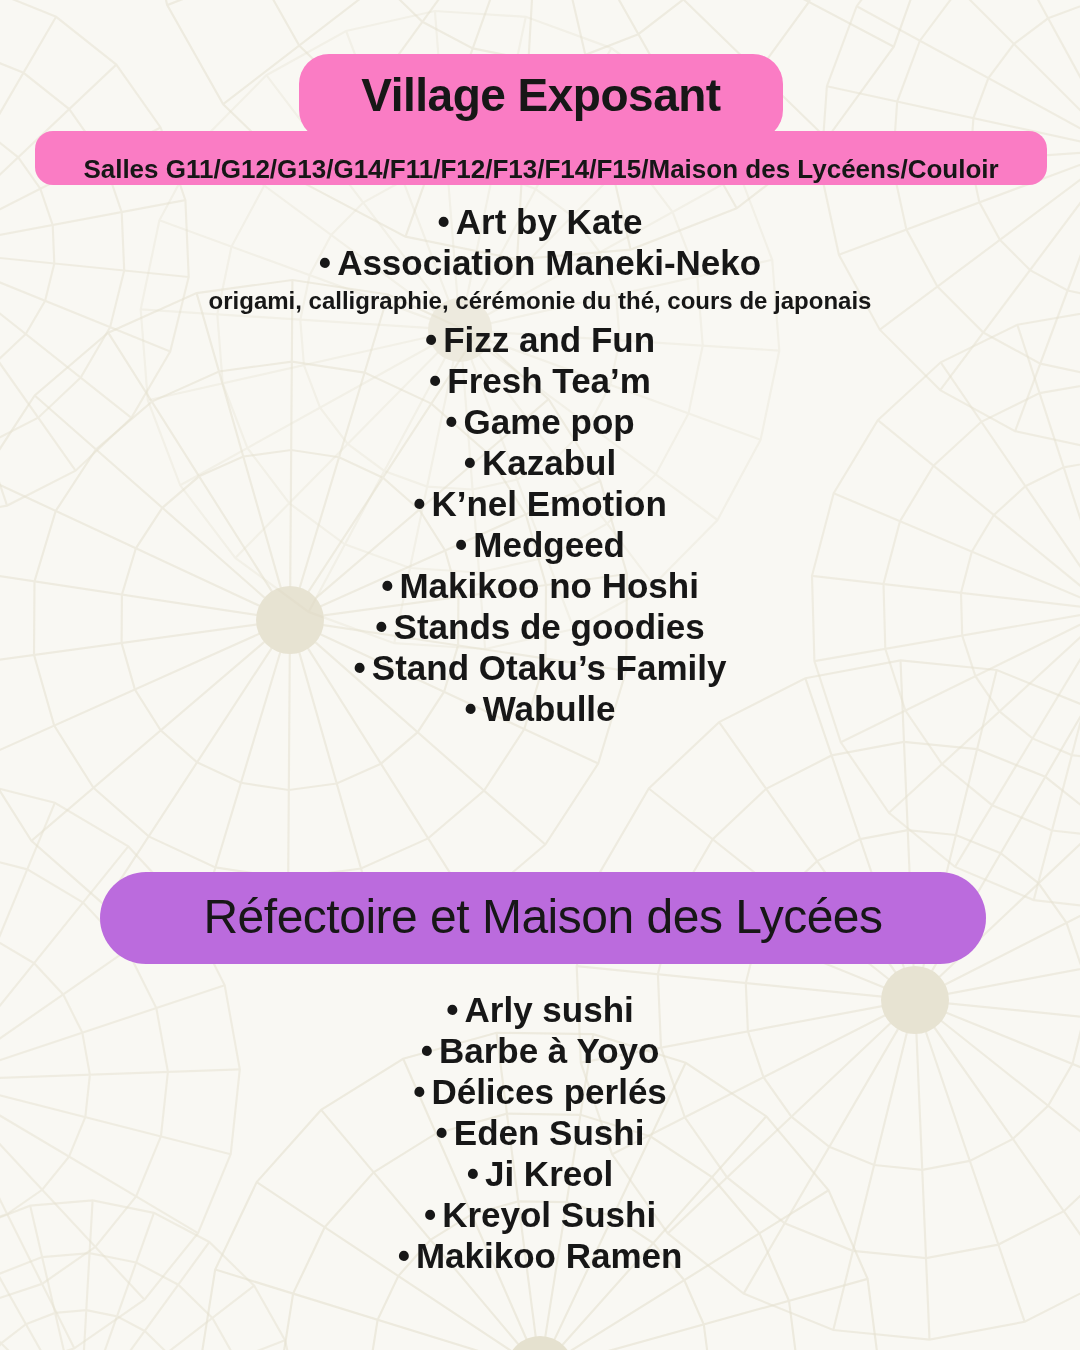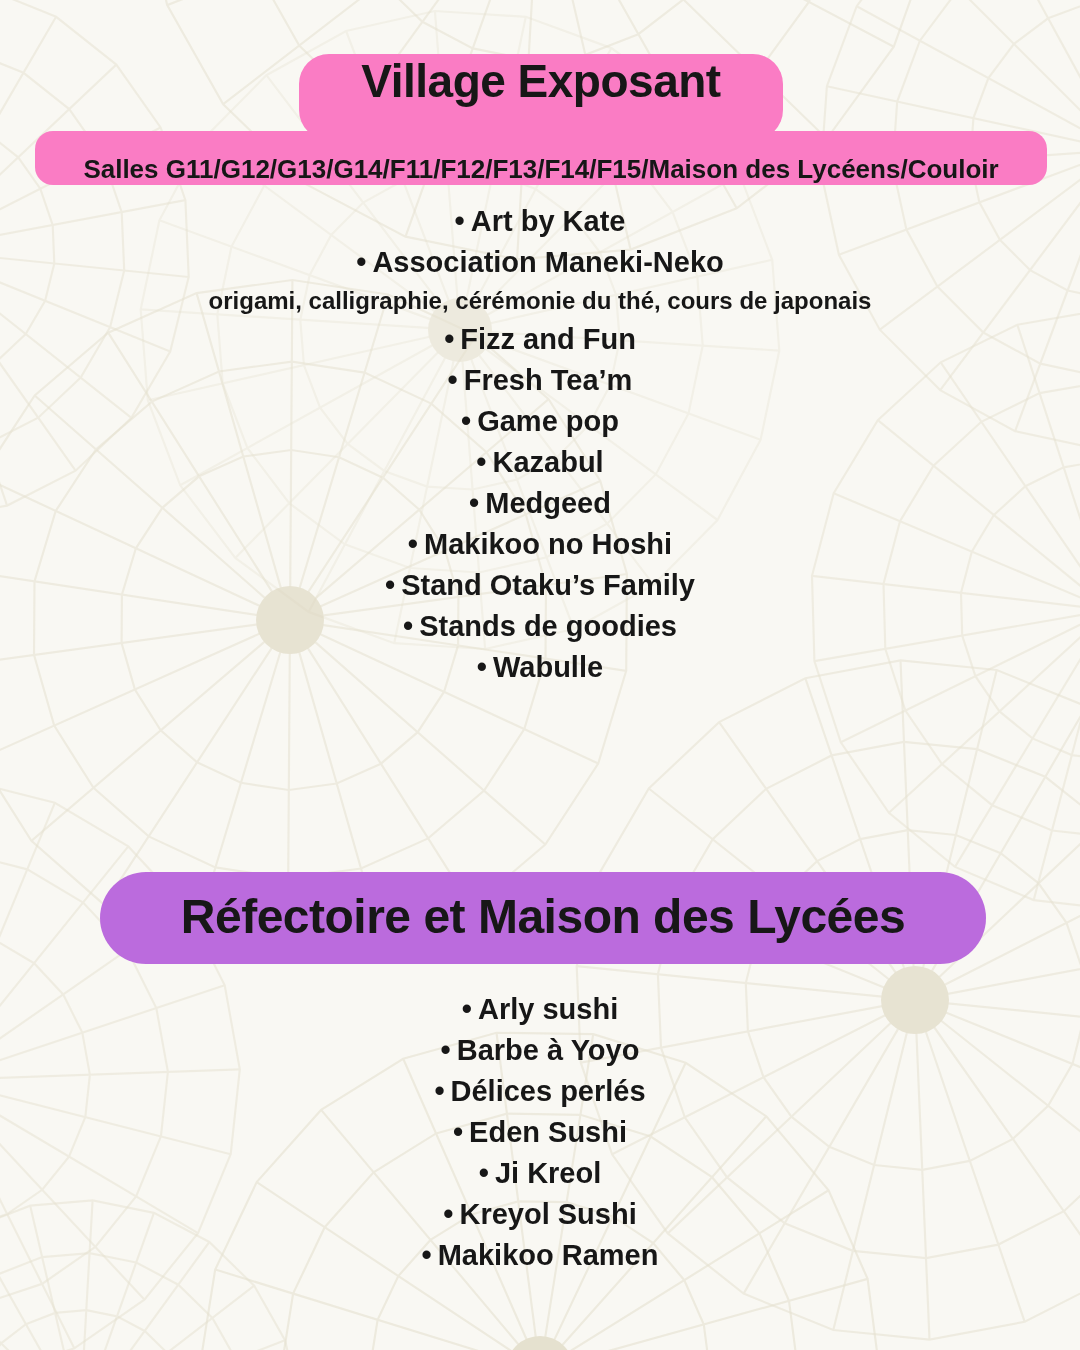--- a/index.html
+++ b/index.html
@@ -29,21 +29,21 @@
     position:absolute;
     inset:0;
     z-index:1;
   }
   .title-pill{
     position:absolute;
     left:299px; top:54px;
     width:484px; height:86px;
     background:var(--pink);
     border-radius:30px;
-    display:flex; justify-content:center;
+    display:flex; align-items:center; justify-content:center;
   }
   .title-pill h1{
     font-size:46px;
     font-weight:800;
     letter-spacing:-0.5px;
     padding-bottom:4px;
   }
   .rooms-bar{
     position:absolute;
     left:35px; top:131px;
@@ -59,41 +59,41 @@
   }
   .list{
     position:absolute;
     left:0; width:100%;
     list-style:none;
     text-align:center;
   }
   .list-village{ top:201px; }
   .list-refectoire{ top:989px; }
   .item-line{
-    font-size:29px;
+    font-size:35px;
     font-weight:800;
     line-height:41px;
   }
   .bullet{ margin-right:6px; }
   .item-note{
     font-size:24px;
     font-weight:800;
     line-height:36px;
   }
   .purple-pill{
     position:absolute;
     left:100px; top:872px;
     width:886px; height:92px;
     background:var(--purple);
     border-radius:46px;
     display:flex; align-items:center; justify-content:center;
   }
   .purple-pill h2{
     font-size:48px;
-    font-weight:700;
+    font-weight:400;
     letter-spacing:-0.5px;
     padding-bottom:4px;
   }
 </style>
 </head>
 <body>
 
 <svg class="bg-pattern" viewBox="0 0 1080 1350" xmlns="http://www.w3.org/2000/svg">
     <g opacity="0.55">
       <path d="M575.3,-132.8L932.0,-60.5M571.8,-123.2L893.8,46.7M565.8,-114.9L826.8,138.8M557.7,-108.7L736.7,208.3M548.2,-104.9L630.6,249.6M537.9,-104.1L517.1,259.3M527.9,-106.1L405.5,236.7M518.8,-110.9L304.9,183.6M511.5,-118.0L223.2,104.2M506.5,-126.9L167.2,5.1M504.1,-136.9L141.5,-105.8M504.7,-147.2L148.0,-219.5M508.2,-156.8L186.2,-326.7M514.2,-165.1L253.2,-418.8M522.3,-171.3L343.3,-488.3M531.8,-175.1L449.4,-529.6M542.1,-175.9L562.9,-539.3M552.1,-173.9L674.5,-516.7M561.2,-169.1L775.1,-463.6M568.5,-162.0L856.8,-384.2M573.5,-153.1L912.8,-285.1M575.9,-143.1L938.5,-174.2" fill="none" stroke="#e6e2d1" stroke-width="2.2"></path>
@@ -206,38 +206,42 @@
       <li class="item">
         <div class="item-line"><span class="bullet">•</span><span>Game pop</span></div>
 
       </li>
 
       <li class="item">
         <div class="item-line"><span class="bullet">•</span><span>Kazabul</span></div>
 
       </li>
 
+      <li class="item">
+        <div class="item-line"><span class="bullet">•</span><span>K’nel Emotion</span></div>
+
+      </li>
 
       <li class="item">
         <div class="item-line"><span class="bullet">•</span><span>Medgeed</span></div>
 
       </li>
 
       <li class="item">
         <div class="item-line"><span class="bullet">•</span><span>Makikoo no Hoshi</span></div>
 
       </li>
 
       <li class="item">
+        <div class="item-line"><span class="bullet">•</span><span>Stands de goodies</span></div>
+
+      </li>
+
+      <li class="item">
         <div class="item-line"><span class="bullet">•</span><span>Stand Otaku’s Family</span></div>
-
-      </li>
-
-      <li class="item">
-        <div class="item-line"><span class="bullet">•</span><span>Stands de goodies</span></div>
 
       </li>
 
       <li class="item">
         <div class="item-line"><span class="bullet">•</span><span>Wabulle</span></div>
 
       </li>
     </ul>
 
   <div class="purple-pill">

